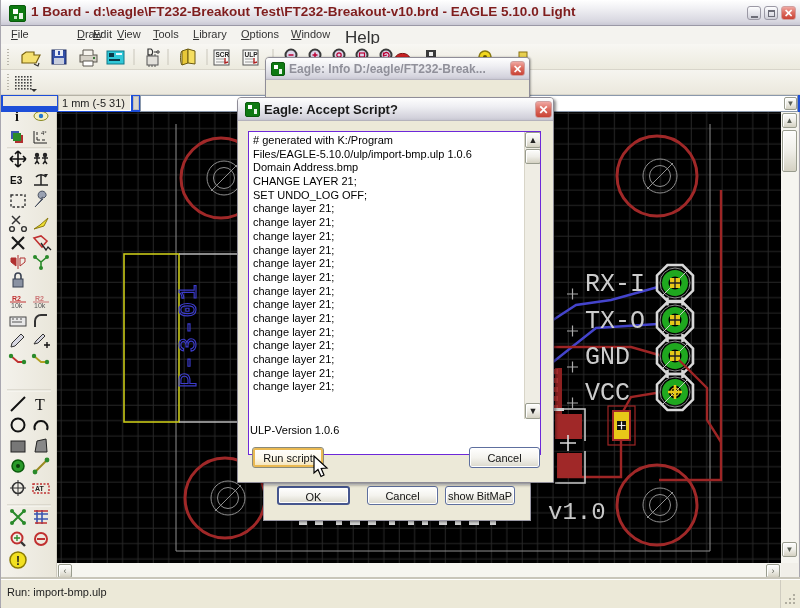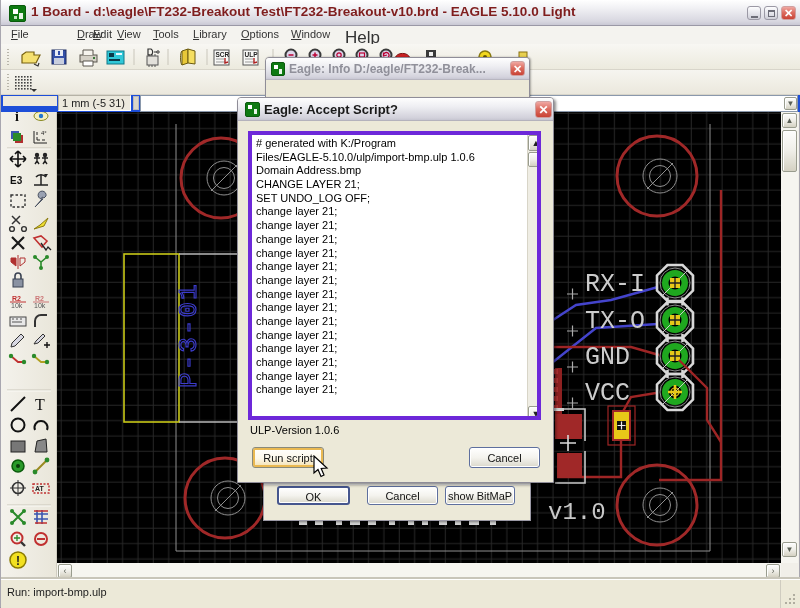--- a/index.html
+++ b/index.html
@@ -416,21 +416,21 @@
 </div>
 
 <div class="abs" style="left:236px;top:97px;width:317px;height:386px;background:#ece9d8;border:1px solid #8f8d98;border-radius:4px 4px 0 0;box-shadow:2px 2px 3px rgba(0,0,0,0.45);">
  <div class="abs" style="left:0;top:0;width:315px;height:23px;background:linear-gradient(#fefefe,#eeeef2 40%,#d2d1db 90%,#c6c5d1);border-radius:3px 3px 0 0;border-bottom:1px solid #b4b2bc;"></div>
  <div class="abs" style="left:7px;top:4px;width:15px;height:15px;background:#0e7a12;border:1px solid #0a5a0c;border-radius:2px;">
         <div class="abs" style="left:2px;top:2px;width:4px;height:4px;background:#fff;"></div>
         <div class="abs" style="left:8px;top:6px;width:3px;height:5px;background:#e8f5e8;"></div>
       </div>
  <div class="abs" style="left:26px;top:4px;font-size:13px;font-weight:bold;color:#1a1a1a;">Eagle: Accept Script?</div>
  <div class="closebtn abs" style="left:297px;top:3px;width:17px;height:17px;font-size:12px;font-weight:bold;line-height:16px;">✕</div>
- <div class="abs" style="left:10px;top:33px;width:293px;height:289px;background:#fff;border:4px solid #6d28d9;overflow:hidden;">
+ <div class="abs" style="left:10px;top:33px;width:293px;height:324px;background:#fff;border:1px solid #6d28d9;overflow:hidden;">
    <div class="abs" style="left:4px;top:2px;font-size:11px;color:#000;white-space:nowrap;">
           <div style="height:13.7px;"># generated with K:/Program</div>
           <div style="height:13.7px;">Files/EAGLE-5.10.0/ulp/import-bmp.ulp 1.0.6</div>
           <div style="height:13.7px;">Domain Address.bmp</div>
           <div style="height:13.7px;">CHANGE LAYER 21;</div>
           <div style="height:13.7px;">SET UNDO_LOG OFF;</div>
           <div style="height:13.7px;">change layer 21;</div>
           <div style="height:13.7px;">change layer 21;</div>
           <div style="height:13.7px;">change layer 21;</div>
           <div style="height:13.7px;">change layer 21;</div>

